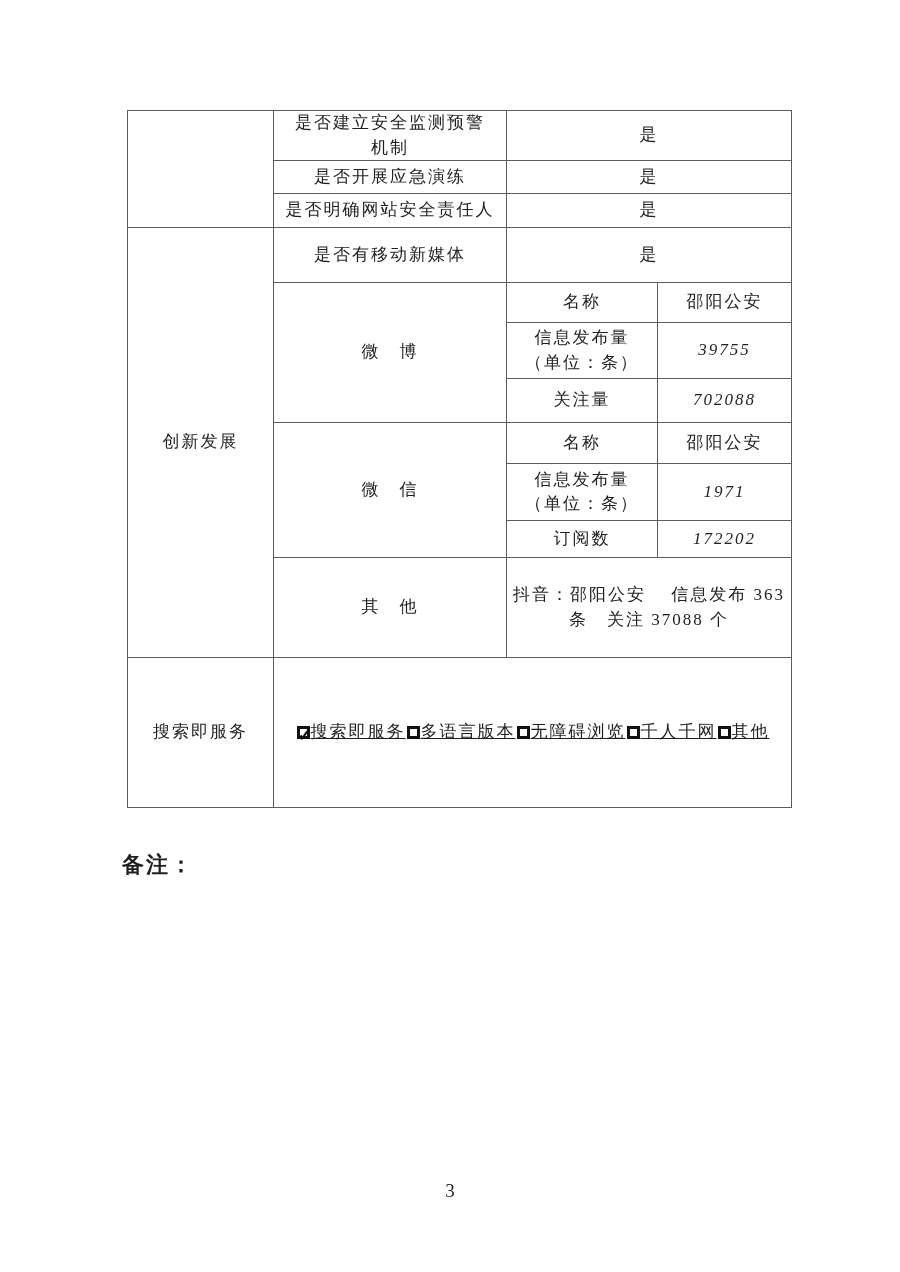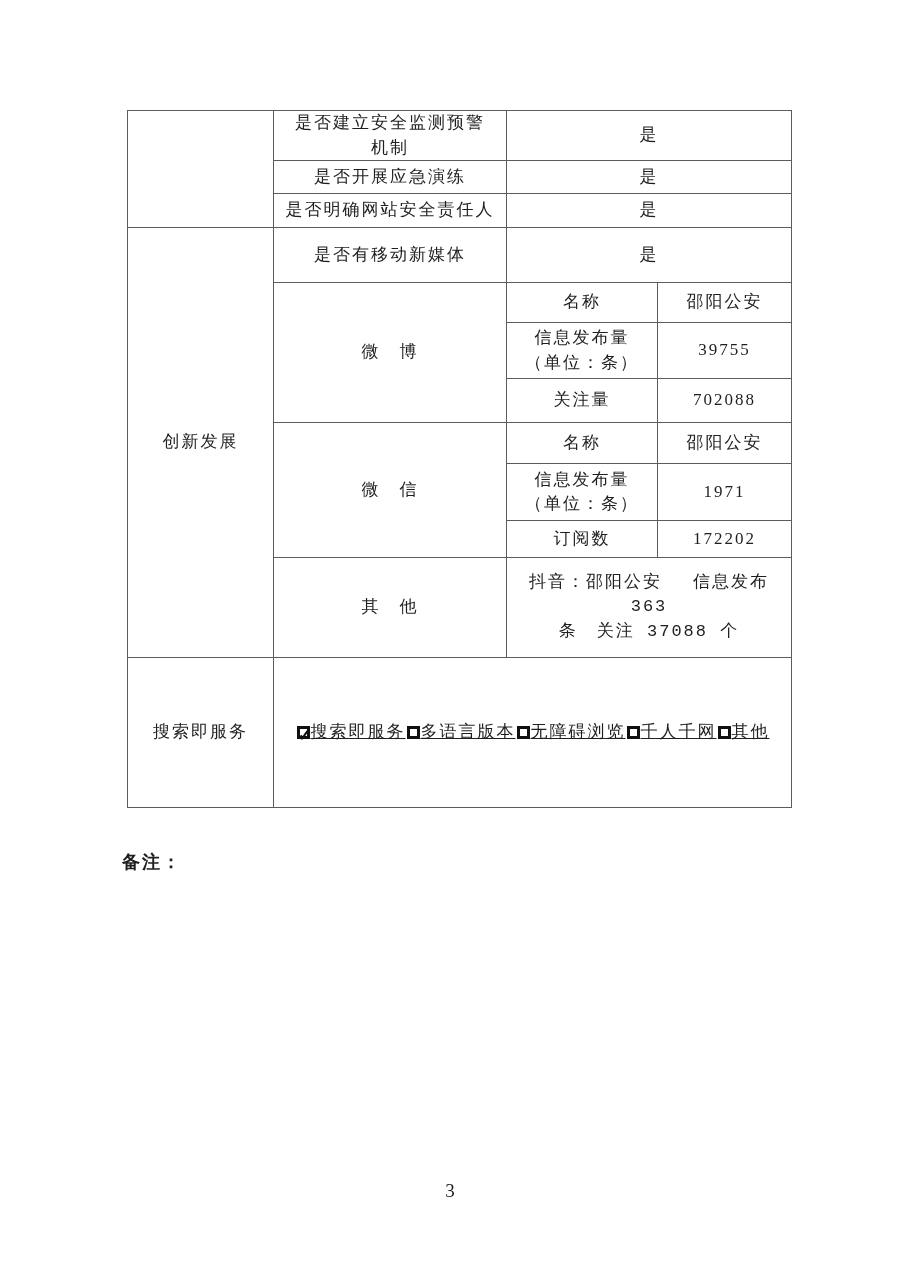--- a/index.html
+++ b/index.html
@@ -22,26 +22,25 @@
     border: 1.5px solid #5c5c5c;
     text-align: center;
     vertical-align: middle;
     font-size: 17px;
     letter-spacing: 2px;
     padding: 0;
     line-height: 1.45;
     overflow: hidden;
   }
   .pre { white-space: pre-line; line-height: 26px; }
-  .num { letter-spacing: 0.5px; }
+  .num { letter-spacing: 0.5px; font-style: italic; }
   .other-value {
     line-height: 33px;
     white-space: pre-line;
     padding: 0 6px;
-    font-family: Liberation Mono, monospace;
   }
   .innovation-cell {
     text-align: left;
     padding-left: 30px;
     padding-bottom: 30px;
     letter-spacing: 3px;
     text-decoration: underline;
   }
   .cb {
     display: inline-block;
@@ -57,21 +56,21 @@
     position: absolute;
     left: -2px; top: -7px;
     font-size: 18px;
     font-weight: bold;
     color: #111111;
     letter-spacing: 0;
   }
   .notes {
     position: absolute;
     left: 122px; top: 850px;
-    font-size: 18px;
+    font-size: 22px;
     font-weight: bold;
     letter-spacing: 2px;
   }
   .page-number {
     position: absolute;
     left: 0; top: 1180px;
     width: 100%;
     text-align: center;
     font-size: 19px;
   }

